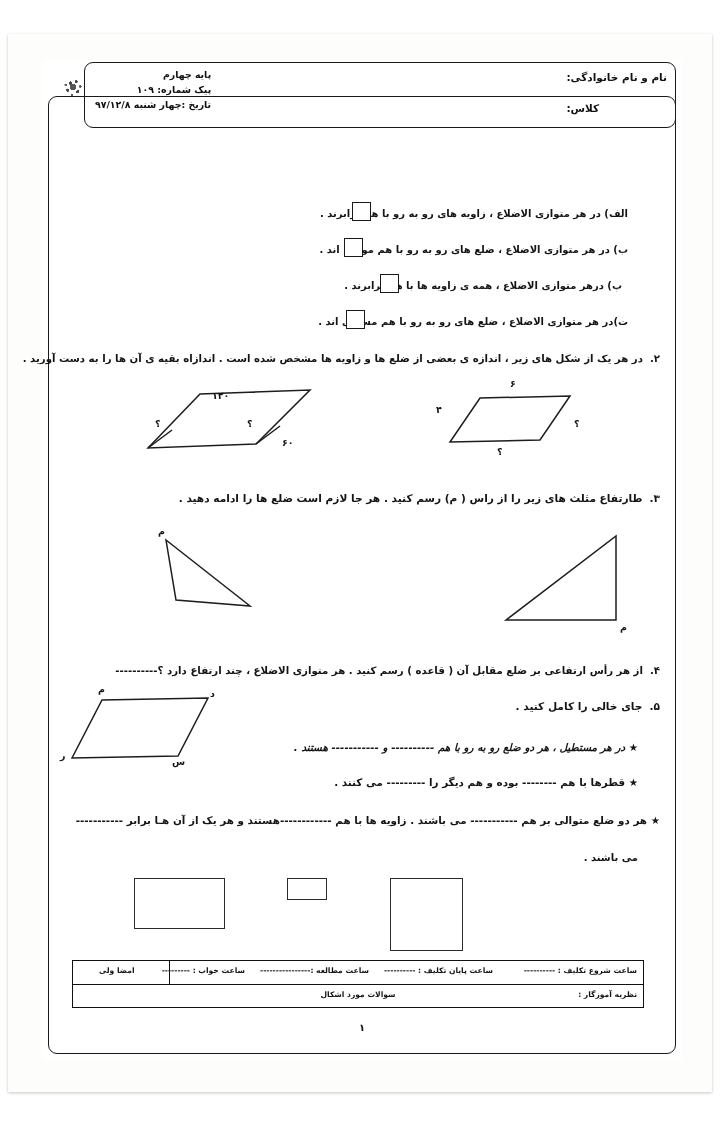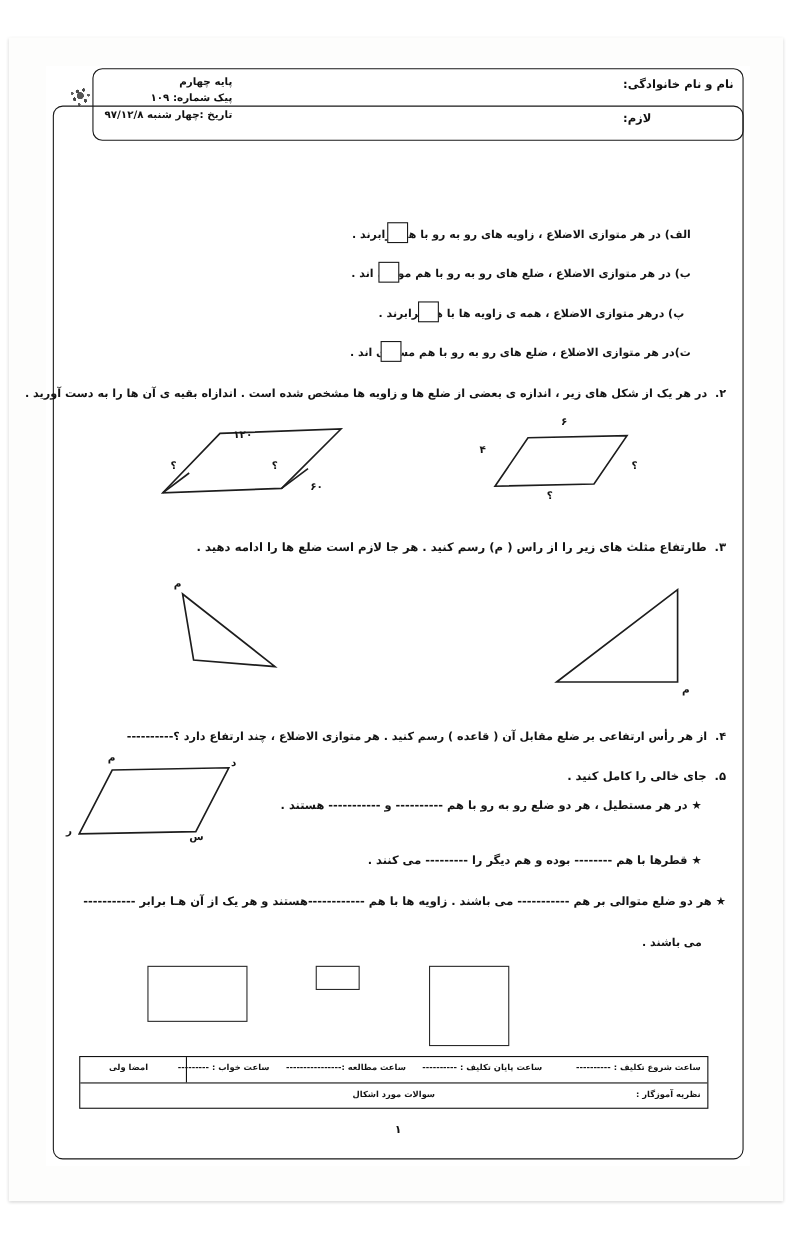--- a/index.html
+++ b/index.html
@@ -172,21 +172,21 @@
 
 <div id="screen">
   <div id="scan">
     <div id="paper">
 
       <div class="logo-blob"></div>
 
       <div class="header-frame">
         <div class="hdr-col hdr-right">
           <div>نام و نام خانوادگی:</div>
-          <div style="margin-top:14px">لازم:</div>
+          <div style="margin-top:14px">کلاس:</div>
         </div>
 
 
         <div class="hdr-col hdr-left">
           <div>پایه چهارم</div>
           <div>پیک شماره: ۱۰۹</div>
           <div>تاریخ :چهار شنبه ۹۷/۱۲/۸</div>
         </div>
       </div>
 
@@ -258,21 +258,21 @@
       </div>
 
       <svg class="fig" style="left:18px; top:626px;" width="160" height="86">
         <polygon points="12,72 42,14 148,12 118,70"></polygon>
       </svg>
       <div class="figlabel" style="left:56px; top:624px;">م</div>
       <div class="figlabel" style="left:168px; top:628px;">د</div>
       <div class="figlabel" style="left:18px; top:690px;">ر</div>
       <div class="figlabel" style="left:130px; top:696px;">س</div>
 
-      <div class="sub star" style="right:44px; top:666px;">★  در هر مستطیل ، هر دو ضلع رو به رو با هم ---------- و ----------- هستند .</div>
+      <div class="sub star" style="right:44px; top:681px;font-style:italic;">★  در هر مستطیل ، هر دو ضلع رو به رو با هم ---------- و ----------- هستند .</div>
       <div class="sub star" style="right:44px; top:716px;">★  قطرها با هم -------- بوده و هم دیگر را --------- می کنند .</div>
       <div class="sub star" style="right:22px; top:754px;">★  هر دو ضلع متوالی بر هم ----------- می باشند . زاویه ها با هم ------------هستند و هر یک از آن هـا برابر -----------</div>
       <div class="sub" style="right:44px; top:792px;">می باشند .</div>
 
       <div class="rect" style="left:92px; top:818px; width:91px; height:51px;"></div>
       <div class="rect" style="left:245px; top:818px; width:40px; height:22px;"></div>
       <div class="rect" style="left:348px; top:818px; width:73px; height:73px;"></div>
 
       <div class="foot">
         <div class="foot-row">

